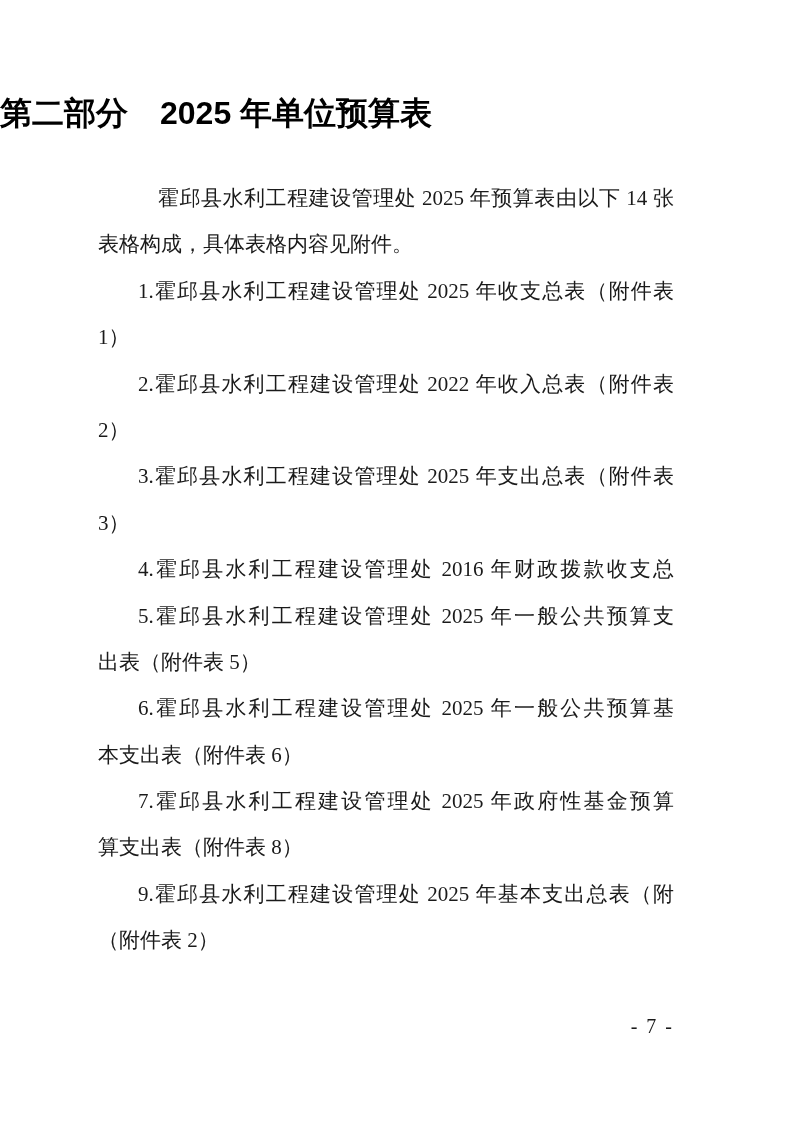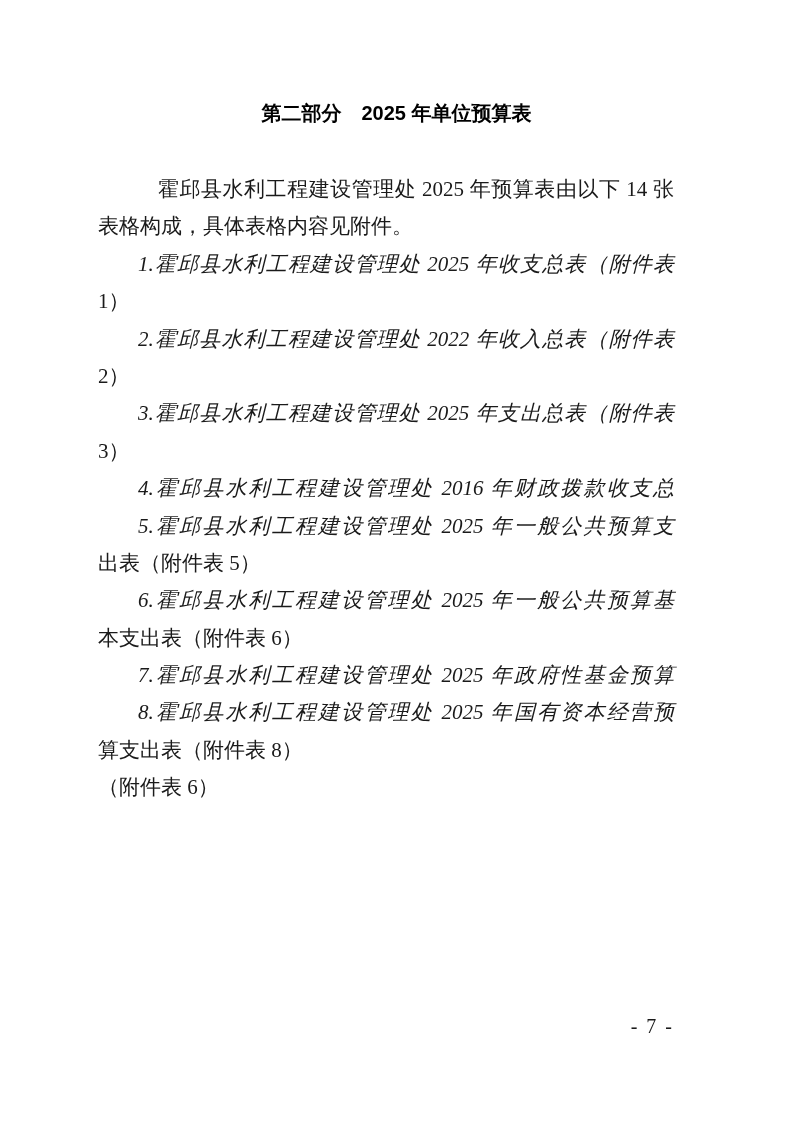--- a/index.html
+++ b/index.html
@@ -11,45 +11,46 @@
     font-family: "Liberation Serif", "DejaVu Serif", serif;
     color: #1a1a1a;
     overflow: hidden;
   }
   .doc-title {
     position: absolute;
     top: 95px;
     left: 0;
     width: 100%;
     margin: 0;
-    text-align: center;
+    text-align: left;
     font-family: "Liberation Sans", "DejaVu Sans", sans-serif;
     font-weight: 700;
-    font-size: 20px;
+    font-size: 32px;
     line-height: 36px;
     color: #000000;
   }
   .body-block {
     position: absolute;
     left: 98px;
     top: 171px;
     width: 576px;
     font-size: 21px;
   }
   .ln {
     height: 37.4px;
     line-height: 37.4px;
     text-align: left;
+    margin-top: 9px;
   }
   .j {
     text-align: justify;
     text-align-last: justify;
   }
   .i3 { text-indent: 60px; }
-  .i2 { text-indent: 40px; font-style: italic; }
+  .i2 { text-indent: 40px; }
   .pageno {
     position: absolute;
     top: 1012px;
     right: 119px;
     font-size: 20px;
     line-height: 28px;
     color: #1a1a1a;
     letter-spacing: 2px;
   }
 </style>
@@ -68,20 +69,20 @@
     <div class="ln i2 j">2.霍邱县水利工程建设管理处 2022 年收入总表（附件表</div>
     <div class="ln">2）</div>
     <div class="ln i2 j">3.霍邱县水利工程建设管理处 2025 年支出总表（附件表</div>
     <div class="ln">3）</div>
     <div class="ln i2 j">4.霍邱县水利工程建设管理处 2016 年财政拨款收支总</div>
     <div class="ln i2 j">5.霍邱县水利工程建设管理处 2025 年一般公共预算支</div>
     <div class="ln">出表（附件表 5）</div>
     <div class="ln i2 j">6.霍邱县水利工程建设管理处 2025 年一般公共预算基</div>
     <div class="ln">本支出表（附件表 6）</div>
     <div class="ln i2 j">7.霍邱县水利工程建设管理处 2025 年政府性基金预算</div>
-    <div class="ln i2 j">8.霍邱县水利工程建设管理处 2025 年国有资本经营预</div>
     <div class="ln">算支出表（附件表 8）</div>
-    <div class="ln">（附件表 6）</div>
+    <div class="ln i2 j">9.霍邱县水利工程建设管理处 2025 年基本支出总表（附</div>
+    <div class="ln">（附件表 2）</div>
   </div>
 
   <div class="pageno">- 7 -</div>
 
 </div>
 
 </body></html>

